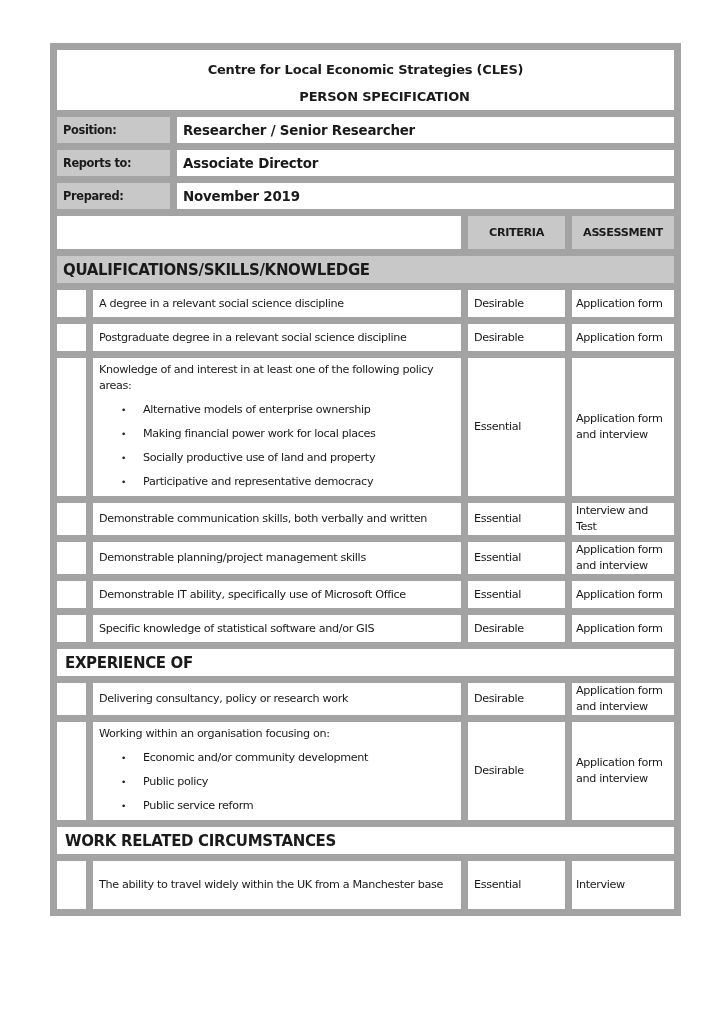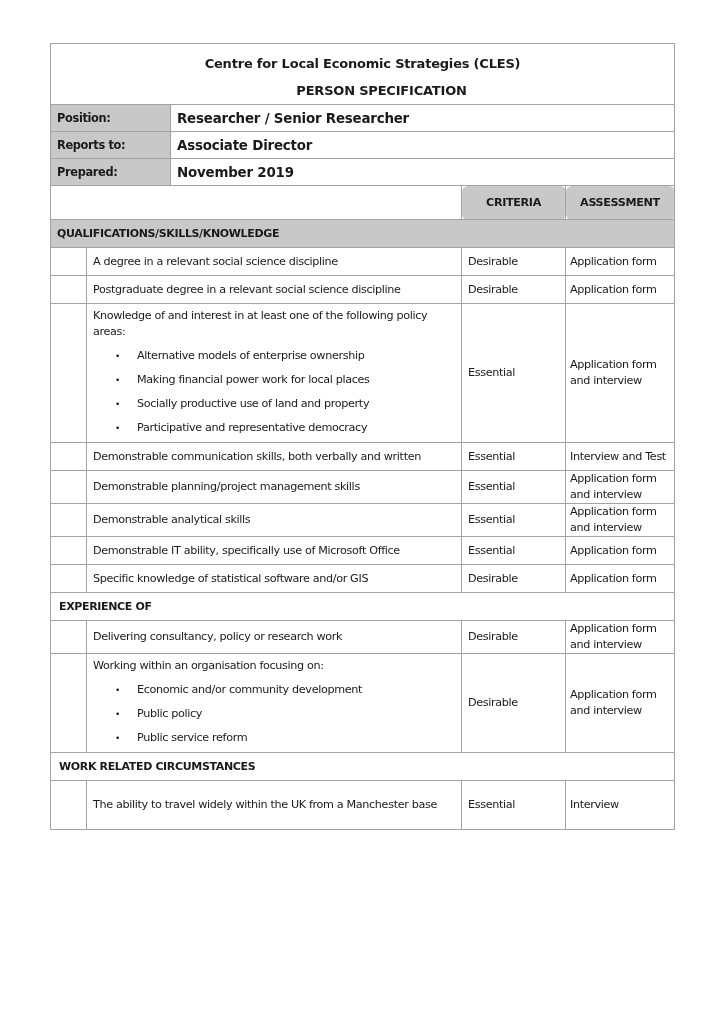--- a/index.html
+++ b/index.html
@@ -1,26 +1,26 @@
 <!DOCTYPE html>
 <html><head>
 <meta charset="utf-8">
 <style>
   html, body { margin: 0; padding: 0; background: #ffffff; }
   body { width: 724px; height: 1024px; position: relative; overflow: hidden;
          font-family: "DejaVu Sans", "Liberation Sans", sans-serif; color: #1a1a1a; }
   table.spec { position: absolute; left: 50px; top: 43px; width: 624px;
                border-collapse: collapse; table-layout: fixed; font-size: 11.2px; letter-spacing: -0.35px; }
-  table.spec td { border: 1px solid #a3a3a3; padding: 0 6px; vertical-align: middle; }
+  table.spec td { border: 7px solid #a3a3a3; padding: 0 6px; vertical-align: middle; }
   .grey { background: #c8c8c8; margin-left: 11px; }
   .title-cell { text-align: center; font-weight: bold; font-size: 13px; height: 27px; letter-spacing: -0.2px; }
   .meta-label { font-weight: bold; font-size: 11.4px; height: 26px; }
   .meta-value { font-weight: bold; font-size: 13.4px; letter-spacing: -0.2px; }
   .colhead { text-align: center; font-weight: bold; font-size: 11.2px; height: 33px; border-radius: 6px; }
-  .section { font-weight: bold; font-size: 11px; height: 27px; }
+  .section { font-weight: bold; font-size: 15px; height: 27px; }
   .section.white { background: #ffffff; padding-left: 8px; }
   .item { height: 27px; line-height: 16px; padding-top: 2px; padding-bottom: 2px; margin-left: 24px; }
   .center { text-align: left; line-height: 16px; }
   .item-text { display: block; }
   ul.bullets { margin: 4px 0 2px 0; padding-left: 44px; list-style: none; }
   ul.bullets li { position: relative; line-height: 24px; }
   ul.bullets li .dot { position: absolute; left: -22px; top: 0; font-size: 9px; }
   .justify { text-align: justify; }
 </style>
 </head>
@@ -105,28 +105,20 @@
         <td></td>
         <td colspan="2" class="item">
           <span class="item-text">Demonstrable planning/project management skills</span>
         </td>
         <td class="center">Essential</td>
         <td class="center" style="padding: 0px 4px;">Application form and interview</td>
       </tr>
       <tr>
         <td></td>
         <td colspan="2" class="item">
-          <span class="item-text">Demonstrable analytical skills</span>
-        </td>
-        <td class="center">Essential</td>
-        <td class="center" style="padding: 0px 4px;">Application form and interview</td>
-      </tr>
-      <tr>
-        <td></td>
-        <td colspan="2" class="item">
           <span class="item-text">Demonstrable IT ability, specifically use of Microsoft Office</span>
         </td>
         <td class="center">Essential</td>
         <td class="center" style="padding: 0px 4px;">Application form</td>
       </tr>
       <tr>
         <td></td>
         <td colspan="2" class="item">
           <span class="item-text">Specific knowledge of statistical software and/or GIS</span>
         </td>

